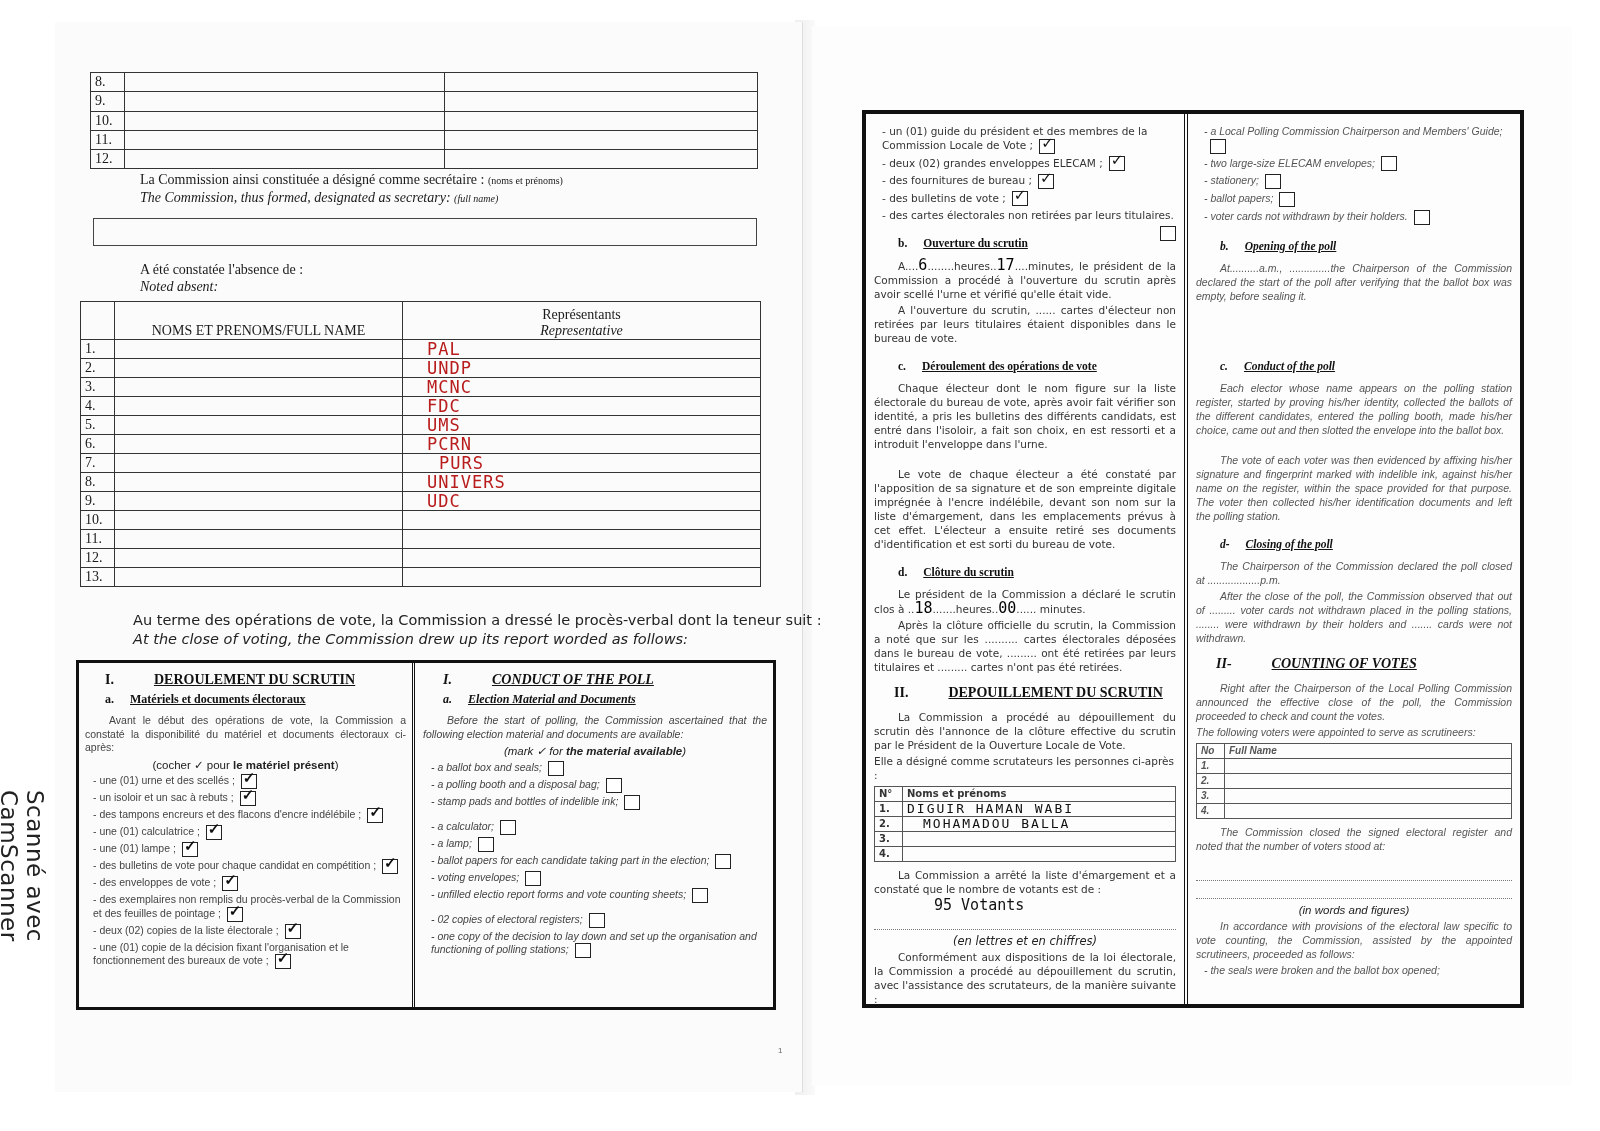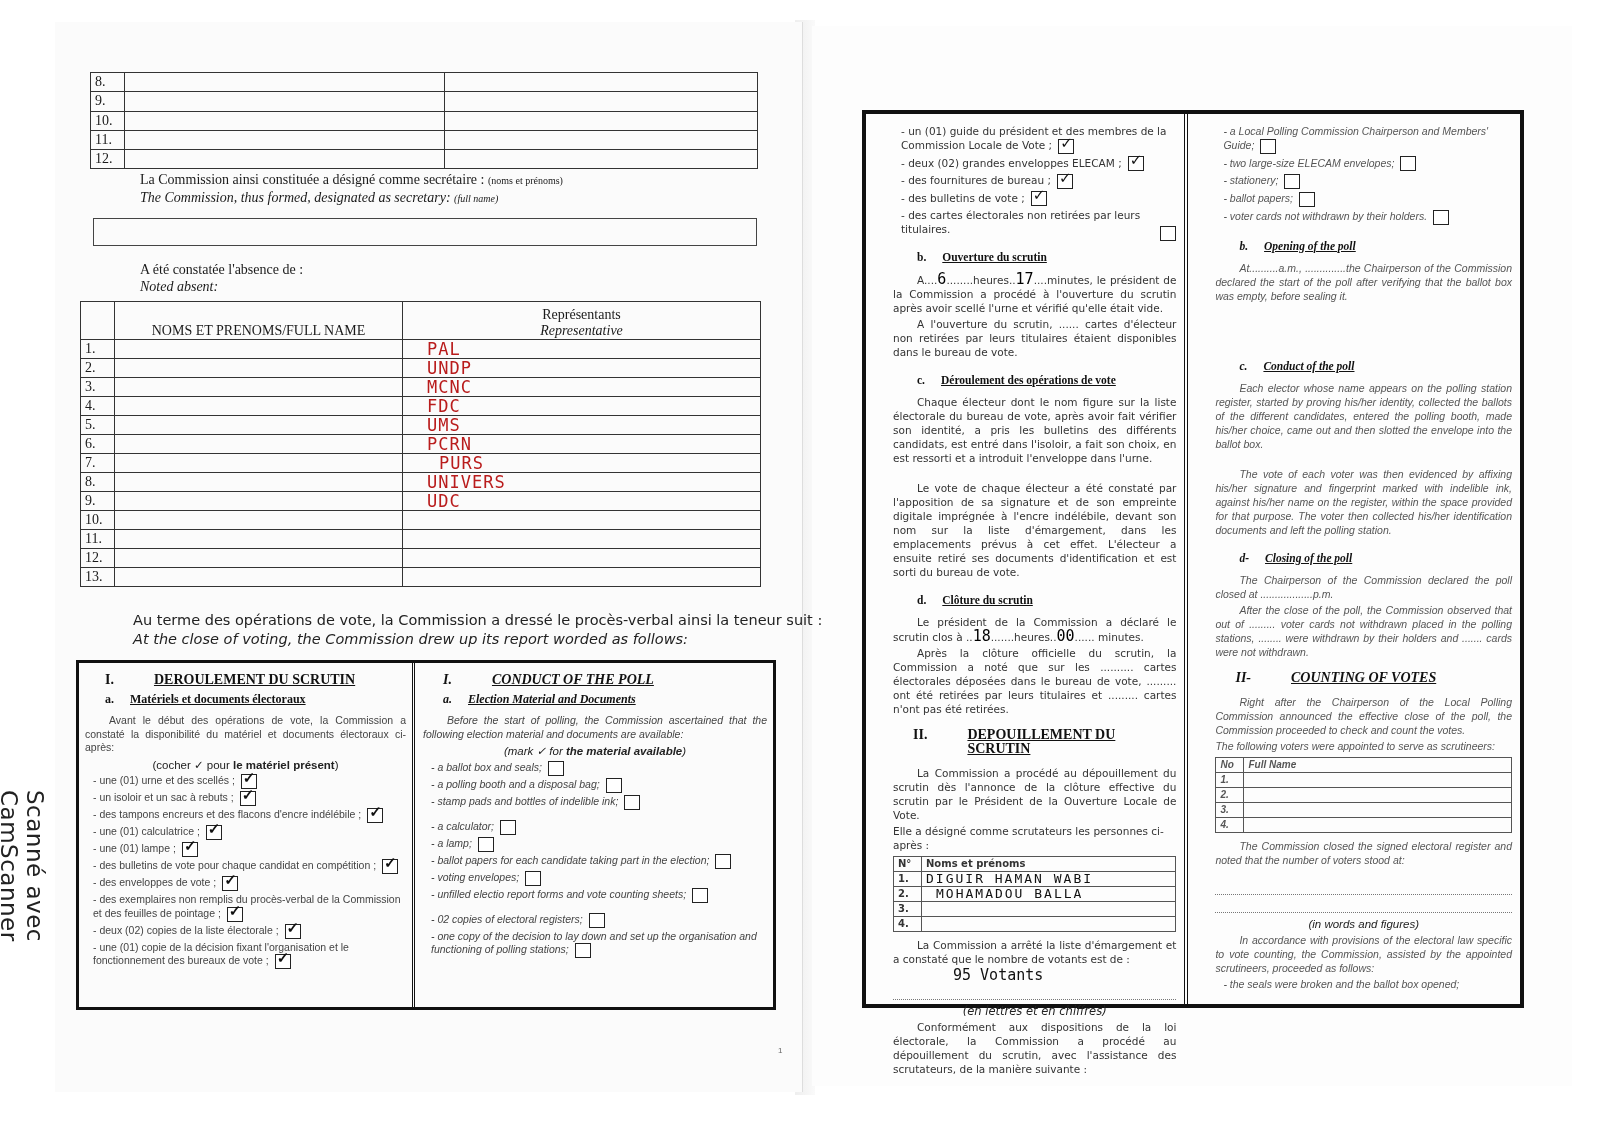--- a/index.html
+++ b/index.html
@@ -55,21 +55,21 @@
   .center { text-align: center; color: #222; margin: 4px 0 2px; font-size: 11.5px; }
   ul.check { list-style: none; margin-left: 8px; }
   ul.check li { margin: 2px 0; }
   ul.check li::before { content: "- "; }
   .cb { display: inline-block; width: 16px; height: 15px; border: 1.5px solid #222; vertical-align: middle; margin-left: 6px; position: relative; background: #fff; }
   .cb.checked::after { content: "✓"; position: absolute; left: 1px; top: -4px; font-size: 15px; color: #111; font-weight: bold; }
   .col-r .para, .col-r ul { font-style: italic; }
 
   
   #right-box { position: absolute; left: 862px; top: 110px; width: 662px; height: 898px; border: 4px solid #111; display: flex; }
-  #right-box .rc { position: relative; padding: 8px 8px; font-size: 10.5px; line-height: 14px; color: #333; margin-left: 19px; }
+  #right-box .rc { position: relative; padding: 8px 8px; font-size: 10.5px; line-height: 14px; color: #333; }
   #right-box .rl { width: 322px; border-right: 4px double #111; font-family: "DejaVu Sans", sans-serif; }
   #right-box .rr { width: 332px; font-style: italic; color: #555; }
   .rc .h2 { margin: 14px 0 8px 24px; font-size: 11.5px; }
   .rc .h1 { margin: 12px 0 10px 20px; font-size: 14px; }
   .rr .h1, .rr .h2 { font-style: italic; }
   .spacer { height: 14px; }
   .fill { font-family: "DejaVu Sans Mono", monospace; font-style: normal; font-size: 15px; color: #000; }
 
   table.scrut { border-collapse: collapse; width: 100%; margin: 4px 0 6px; font-size: 10px; }
   table.scrut td { border: 1px solid #555; height: 15px; padding: 0 4px; }
@@ -204,21 +204,21 @@
       </tr>
     <tr>
         <td class="num">13.</td>
         <td class="c1"></td>
         <td class="hand"></td>
       </tr>
   </tbody>
 </table>
 
 <div class="report-intro">
-  <div>Au terme des opérations de vote, la Commission a dressé le procès-verbal ainsi la teneur suit :</div>
+  <div>Au terme des opérations de vote, la Commission a dressé le procès-verbal dont la teneur suit :</div>
   <div class="it">At the close of voting, the Commission drew up its report worded as follows:</div>
 </div>
 
 <div id="conduct-box">
   <div class="col col-l">
     <div class="h1">
         <span>I.</span>
         <span class="t">DEROULEMENT DU SCRUTIN</span>
       </div>
     <div class="h2">
@@ -310,21 +310,21 @@
           <tr class="head">
             <td class="n">N°</td>
             <td>Noms et prénoms</td>
           </tr>
       <tr>
             <td class="n">1.</td>
             <td class="hand-cell">DIGUIR HAMAN WABI</td>
           </tr>
       <tr>
             <td class="n">2.</td>
-            <td class="hand-cell" style="padding-left:14px">MOHAMADOU BALLA</td>
+            <td class="hand-cell" style="padding-left:20px">MOHAMADOU BALLA</td>
           </tr>
       <tr>
             <td class="n">3.</td>
             <td class="hand-cell"></td>
           </tr>
       <tr>
             <td class="n">4.</td>
             <td class="hand-cell"></td>
           </tr>
     </tbody>

